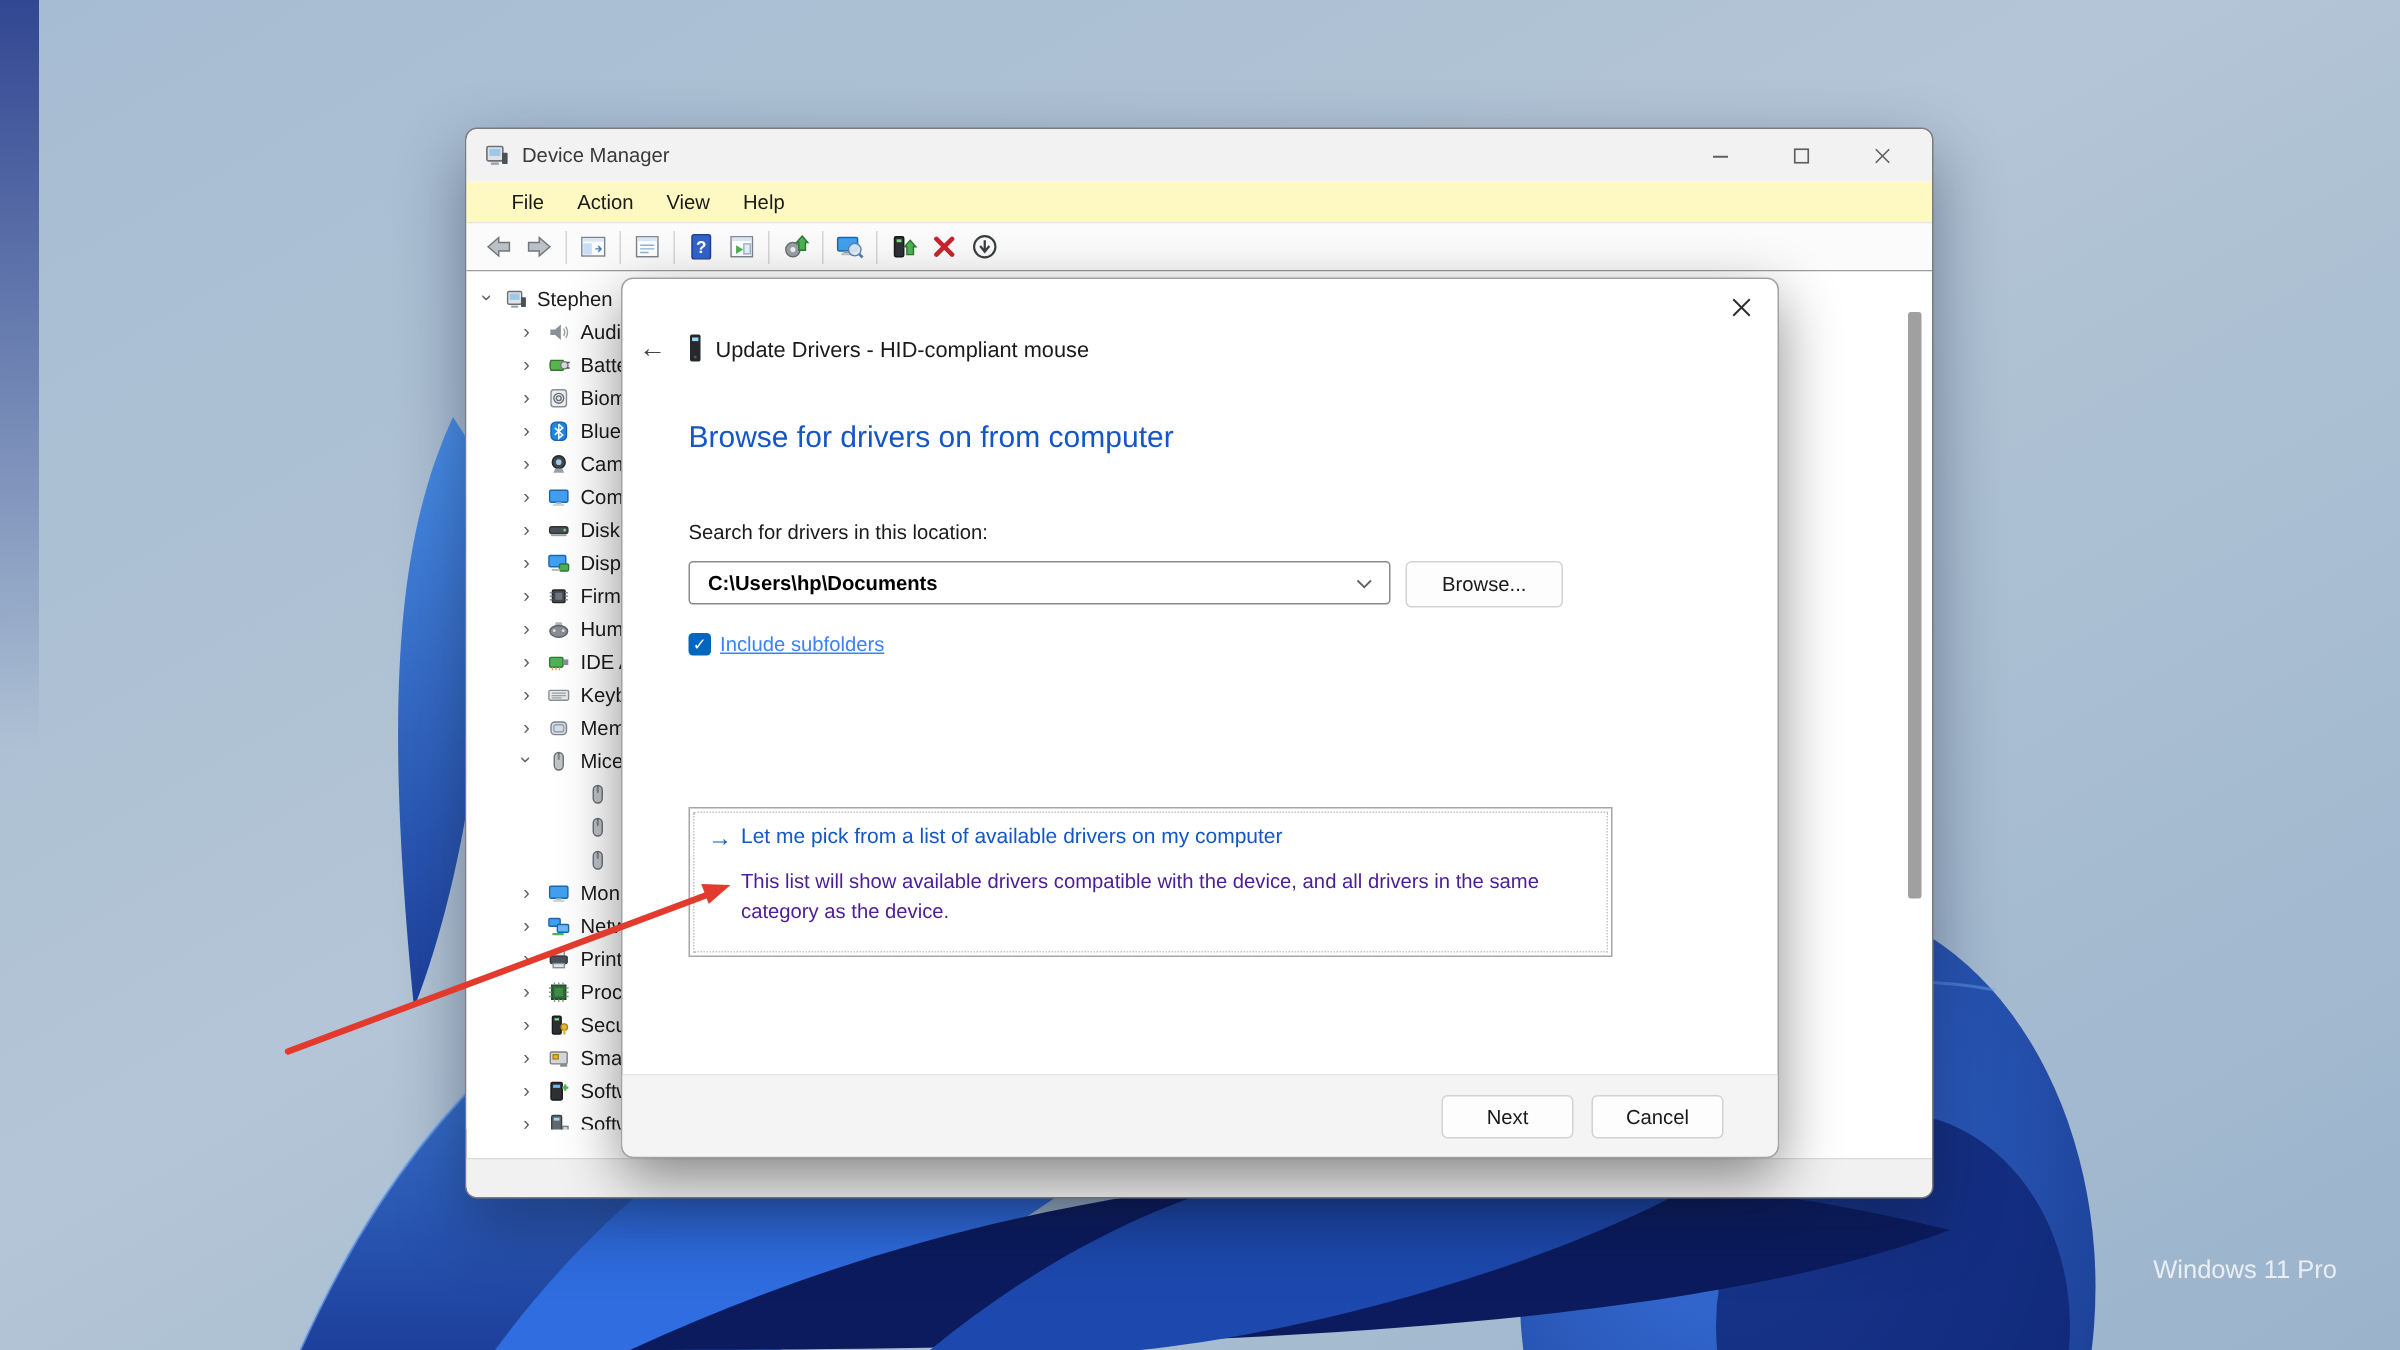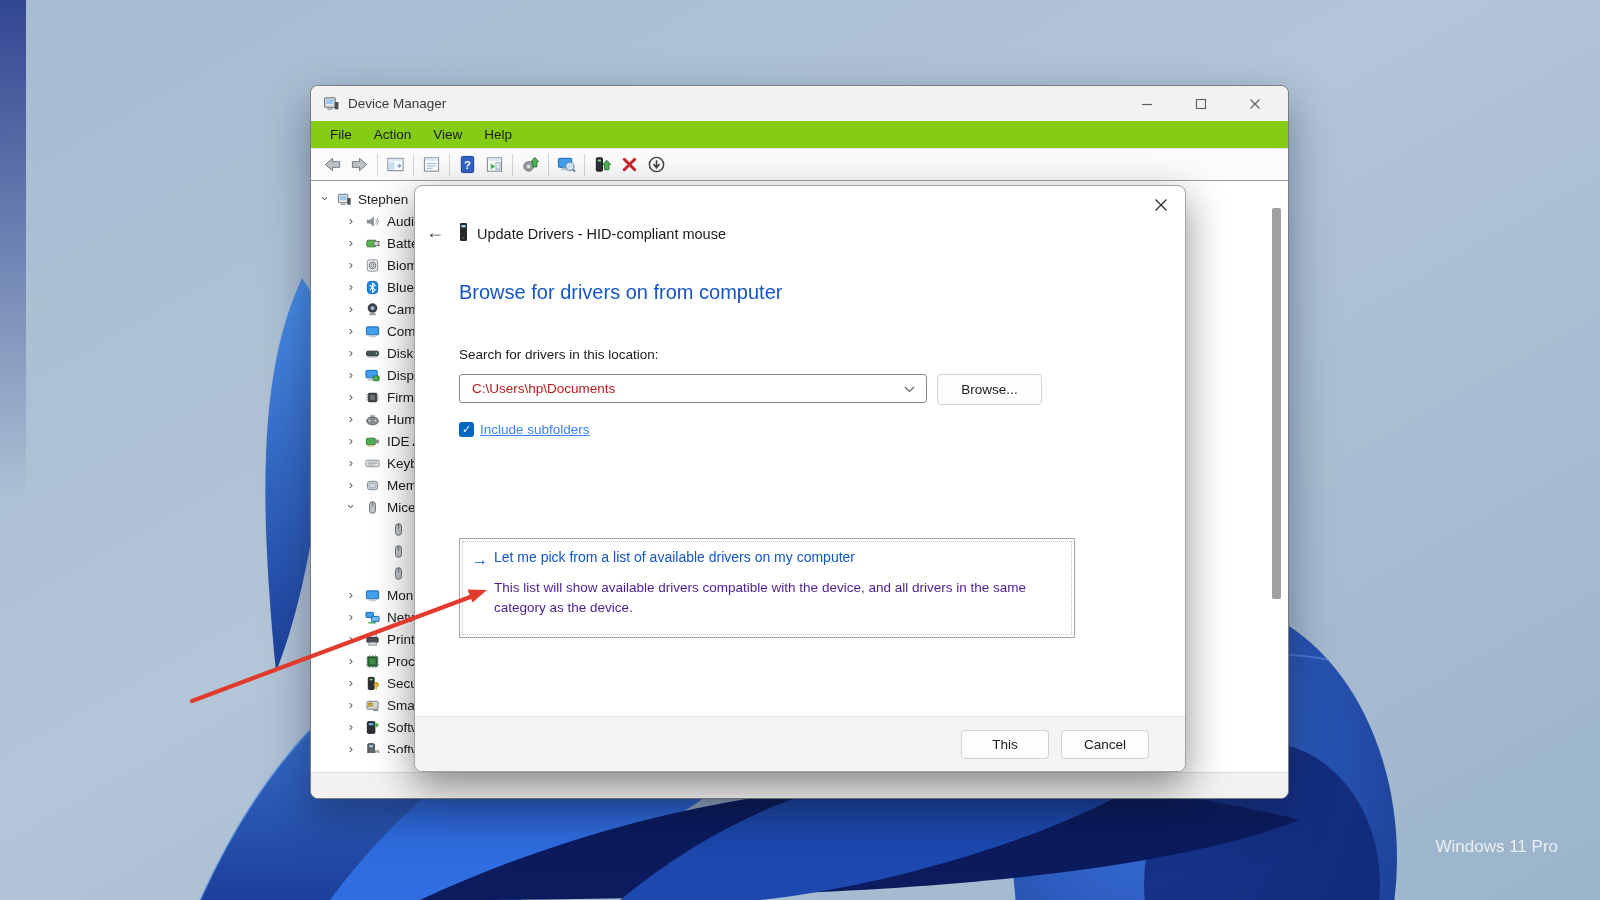--- a/index.html
+++ b/index.html
@@ -10,22 +10,22 @@
   
   #dm-window{position:absolute;left:310px;top:85px;width:977px;height:712px;background:#ffffff;
     border:1px solid #7c7c7c;border-radius:8px;box-shadow:0 18px 45px rgba(15,25,55,0.42);z-index:10;}
   .titlebar{position:absolute;left:0;top:0;right:0;height:35px;background:#f2f2f2;border-radius:8px 8px 0 0;}
   .app-icon{position:absolute;left:12px;top:9px;width:17px;height:17px;}
   .app-icon svg,.ticon svg,.tb-icon svg,.dlg-devicon svg{display:block;width:100%;height:100%;}
   .win-title{position:absolute;left:37px;top:10px;font-size:13.5px;color:#3a3a3a;}
   .win-controls{position:absolute;right:6px;top:0;height:35px;display:flex;}
   .win-btn{width:54px;height:35px;display:flex;align-items:center;justify-content:center;}
   .win-btn svg{width:12px;height:12px;}
-  .menubar{position:absolute;left:0;top:35px;right:0;height:28px;background:#84cc16;
-    border-bottom:1px solid #e4e4e4;display:flex;align-items:center;padding-left:8px;box-sizing:border-box;}
+  .menubar{position:absolute;left:0;top:35px;right:0;height:28px;background:#fef9c3;
+    border-bottom:1px solid #e4e4e4;display:flex;align-items:center;padding-left:19px;box-sizing:border-box;}
   .menu-item{padding:0 11px;font-size:13.5px;color:#1a1a1a;line-height:27px;}
   .toolbar{position:absolute;left:0;top:63px;right:0;height:32px;background:#fbfbfb;
     border-bottom:1px solid #9c9c9c;display:flex;align-items:center;padding-left:8px;box-sizing:border-box;}
   .tb-icon{width:27px;height:24px;display:flex;align-items:center;justify-content:center;}
   .tb-icon svg{width:19px;height:19px;}
   .tb-sep{width:1px;height:22px;background:#d5d5d5;margin:0 4px;}
   #tree{position:absolute;left:0;top:95px;width:100%;height:572px;background:#fff;overflow:hidden;}
   .trow{position:absolute;left:0;height:22px;width:100%;}
   .chev{position:absolute;top:2px;width:12px;text-align:center;font-size:13px;color:#5f5f5f;}
   .chev.exp{transform:rotate(90deg);}
@@ -39,21 +39,21 @@
     border:1px solid #a2a2a2;border-radius:8px;box-shadow:0 14px 40px rgba(0,0,0,0.45);z-index:50;}
   .dlg-close{position:absolute;left:733px;top:6px;width:26px;height:26px;display:flex;align-items:center;justify-content:center;}
   .dlg-close svg{width:14px;height:14px;}
   .dlg-back{position:absolute;left:11px;top:36px;font-size:18px;color:#454545;}
   .dlg-devicon{position:absolute;left:42px;top:36px;width:13px;height:20px;}
   .dlg-title{position:absolute;left:62px;top:40px;font-size:14.5px;color:#1a1a1a;}
   .dlg-heading{position:absolute;left:44px;top:95px;font-size:20px;color:#1456c8;}
   .search-label{position:absolute;left:44px;top:161px;font-size:13.5px;color:#1a1a1a;}
   .combo{position:absolute;left:44px;top:188px;width:468px;height:29px;border:1px solid #8a8a8a;
     border-radius:3px;background:#fff;box-sizing:border-box;}
-  .combo-val{position:absolute;left:12px;top:6px;font-size:13.5px;color:#b91c1c;}
+  .combo-val{position:absolute;left:12px;top:6px;font-size:13.5px;color:#000000;font-weight:bold;}
   .combo-chev{position:absolute;right:11px;top:11px;width:11px;height:7px;}
   .browse-btn{position:absolute;left:522px;top:188px;width:105px;height:31px;background:#fdfdfd;
     border:1px solid #d2d2d2;border-radius:4px;font-size:13.5px;color:#1a1a1a;
     display:flex;align-items:center;justify-content:center;box-sizing:border-box;}
   .chk-row{position:absolute;left:44px;top:235px;height:18px;width:300px;}
   .checkbox{position:absolute;left:0;top:1px;width:15px;height:15px;background:#0067c0;border-radius:3px;
     color:#fff;font-size:11px;display:flex;align-items:center;justify-content:center;}
   .chk-label{position:absolute;left:21px;top:1px;font-size:13.5px;color:#3b82f6;white-space:nowrap;text-decoration:underline;}
   .pick-box{position:absolute;left:44px;top:352px;width:614px;height:98px;border:1px solid #a6a6a6;
     outline:1px dotted #c4c4c4;outline-offset:-4px;background:#fff;}
@@ -543,21 +543,21 @@
     <div class="chk-row">
       <div class="checkbox">✓</div>
       <span class="chk-label">Include subfolders</span>
     </div>
     <div class="pick-box">
       <span class="pick-arrow">→</span>
       <div class="pick-title">Let me pick from a list of available drivers on my computer</div>
       <div class="pick-desc">This list will show available drivers compatible with the device, and all drivers in the same category as the device.</div>
     </div>
     <div class="dlg-footer">
-      <div class="btn btn-next">This</div>
+      <div class="btn btn-next">Next</div>
       <div class="btn btn-cancel">Cancel</div>
     </div>
   </div>
 
   <svg id="annot" viewBox="0 0 1600 900">
     <line x1="192" y1="701" x2="473" y2="596" stroke="#e23b2e" stroke-width="4.2" stroke-linecap="round"></line>
     <polygon points="487,590 472.5,602.6 467.5,589.4" fill="#e23b2e"></polygon>
   </svg>
 
 </div>

